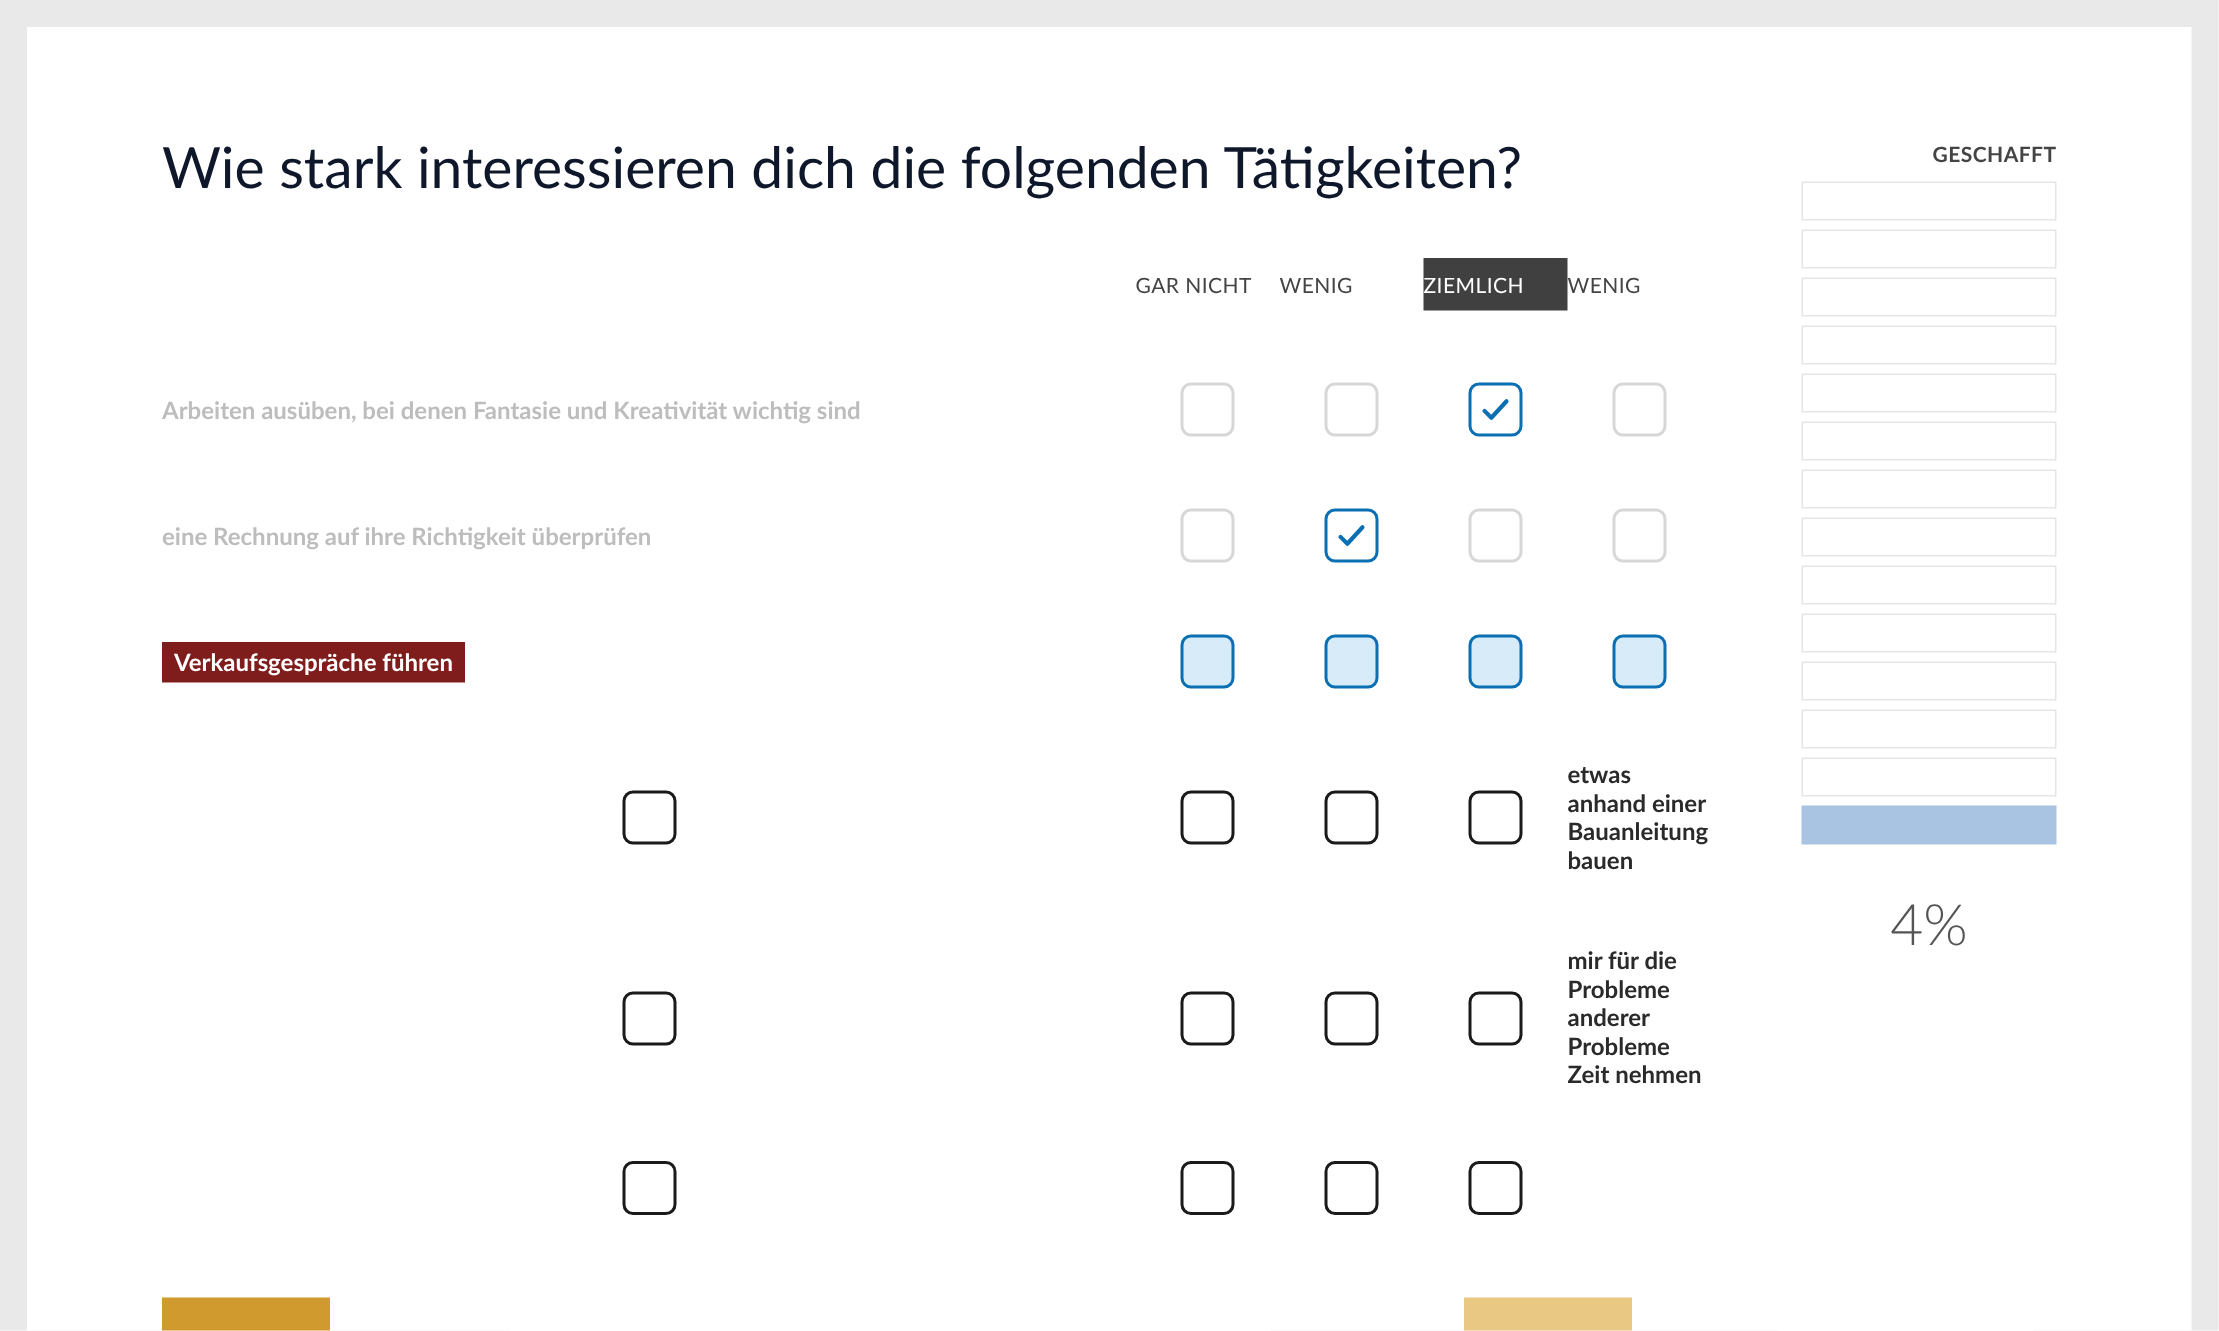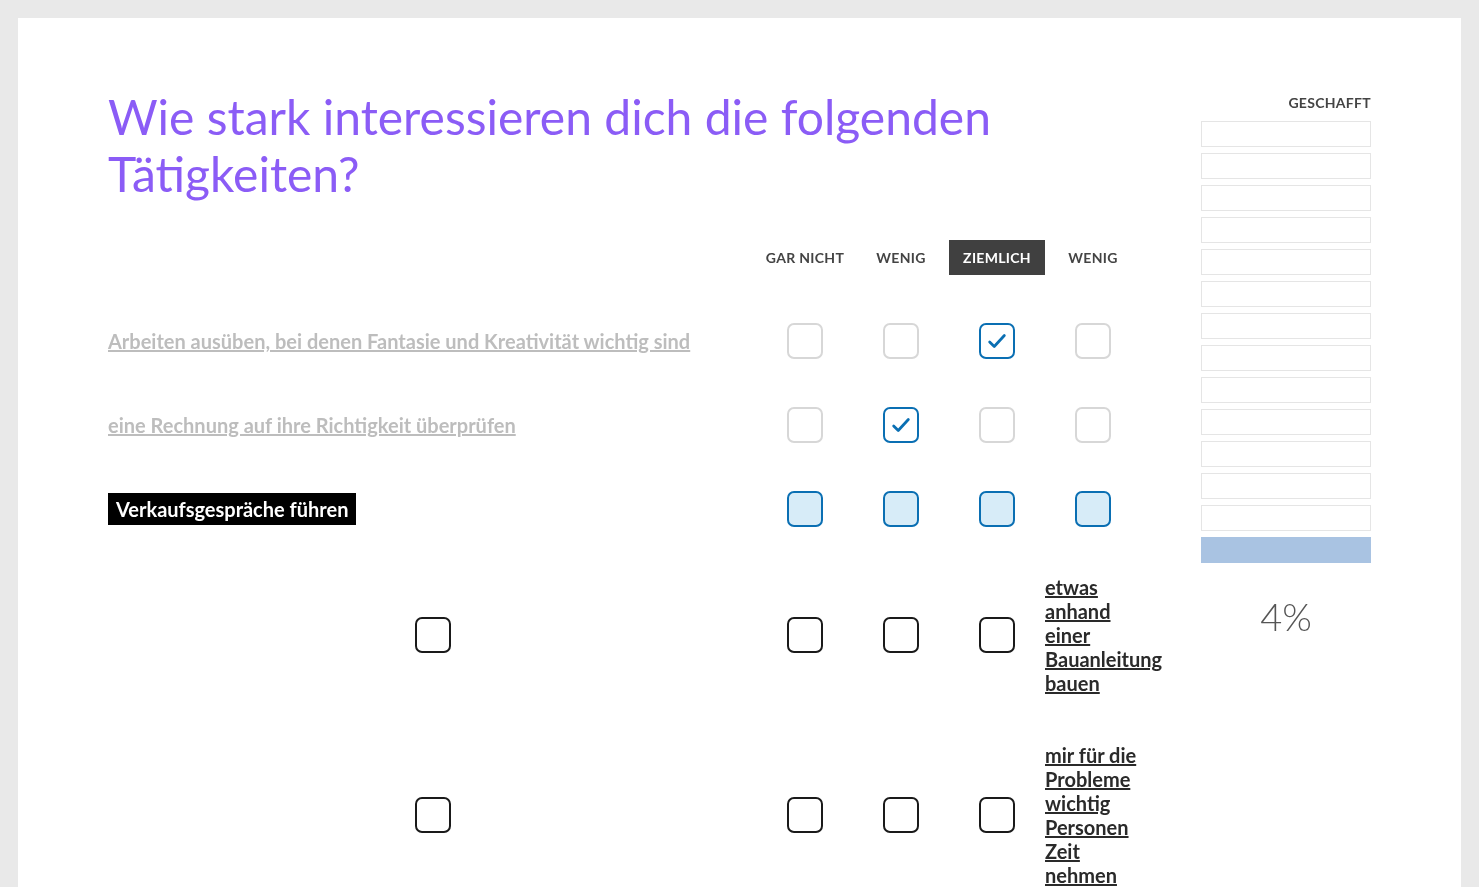--- a/index.html
+++ b/index.html
@@ -14,56 +14,54 @@
     width: 100%;
     min-height: 820px;
     padding: 70px 90px 40px 90px;
     position: relative;
     display: grid;
     grid-template-columns: 1fr 170px;
     column-gap: 60px;
   }
   .main { }
   .title {
-    font-size: 48px;
+    font-size: 38px;
     font-weight: 400;
-    color: #8b5cf6;
+    color: #0f172a;
     margin-bottom: 38px;
   }
 
   
   .qgrid {
     display: grid;
     grid-template-columns: 1fr 96px 96px 96px 96px;
     align-items: center;
     row-gap: 48px;
   }
   .col-header {
-    text-align: center;
     font-size: 14px;
-    font-weight: 700;
+    font-weight: 400;
     color: #444;
     letter-spacing: 0.3px;
   }
   .col-header.highlight {
     background: #404040;
     color: #fff;
     padding: 9px 0;
   }
   .col-header.first {  }
 
   .qtext {
-    font-size: 20px;
+    font-size: 16px;
     font-weight: 700;
     color: #2a2a2a;
-    text-decoration: underline;
   }
   .qtext.answered { color: #bdbdbd; font-weight: 700; }
   .qtext.active span {
-    background: #000000;
+    background: #7f1d1d;
     color: #fff;
     padding: 4px 8px;
     display: inline-block;
   }
 
   .cell { display: flex; justify-content: center; }
 
   .box {
     width: 36px;
     height: 36px;
@@ -226,21 +224,21 @@
         </div>
         <div class="cell">
           <div class="box"></div>
         </div>
         <div class="cell">
           <div class="box"></div>
         </div>
         <div class="cell">
           <div class="box"></div>
         </div>
-        <div class="qtext">mir für die Probleme wichtig Personen Zeit nehmen</div>
+        <div class="qtext">mir für die Probleme anderer Probleme Zeit nehmen</div>
         <div class="cell">
           <div class="box"></div>
         </div>
         <div class="cell">
           <div class="box"></div>
         </div>
         <div class="cell">
           <div class="box"></div>
         </div>
         <div class="cell">

